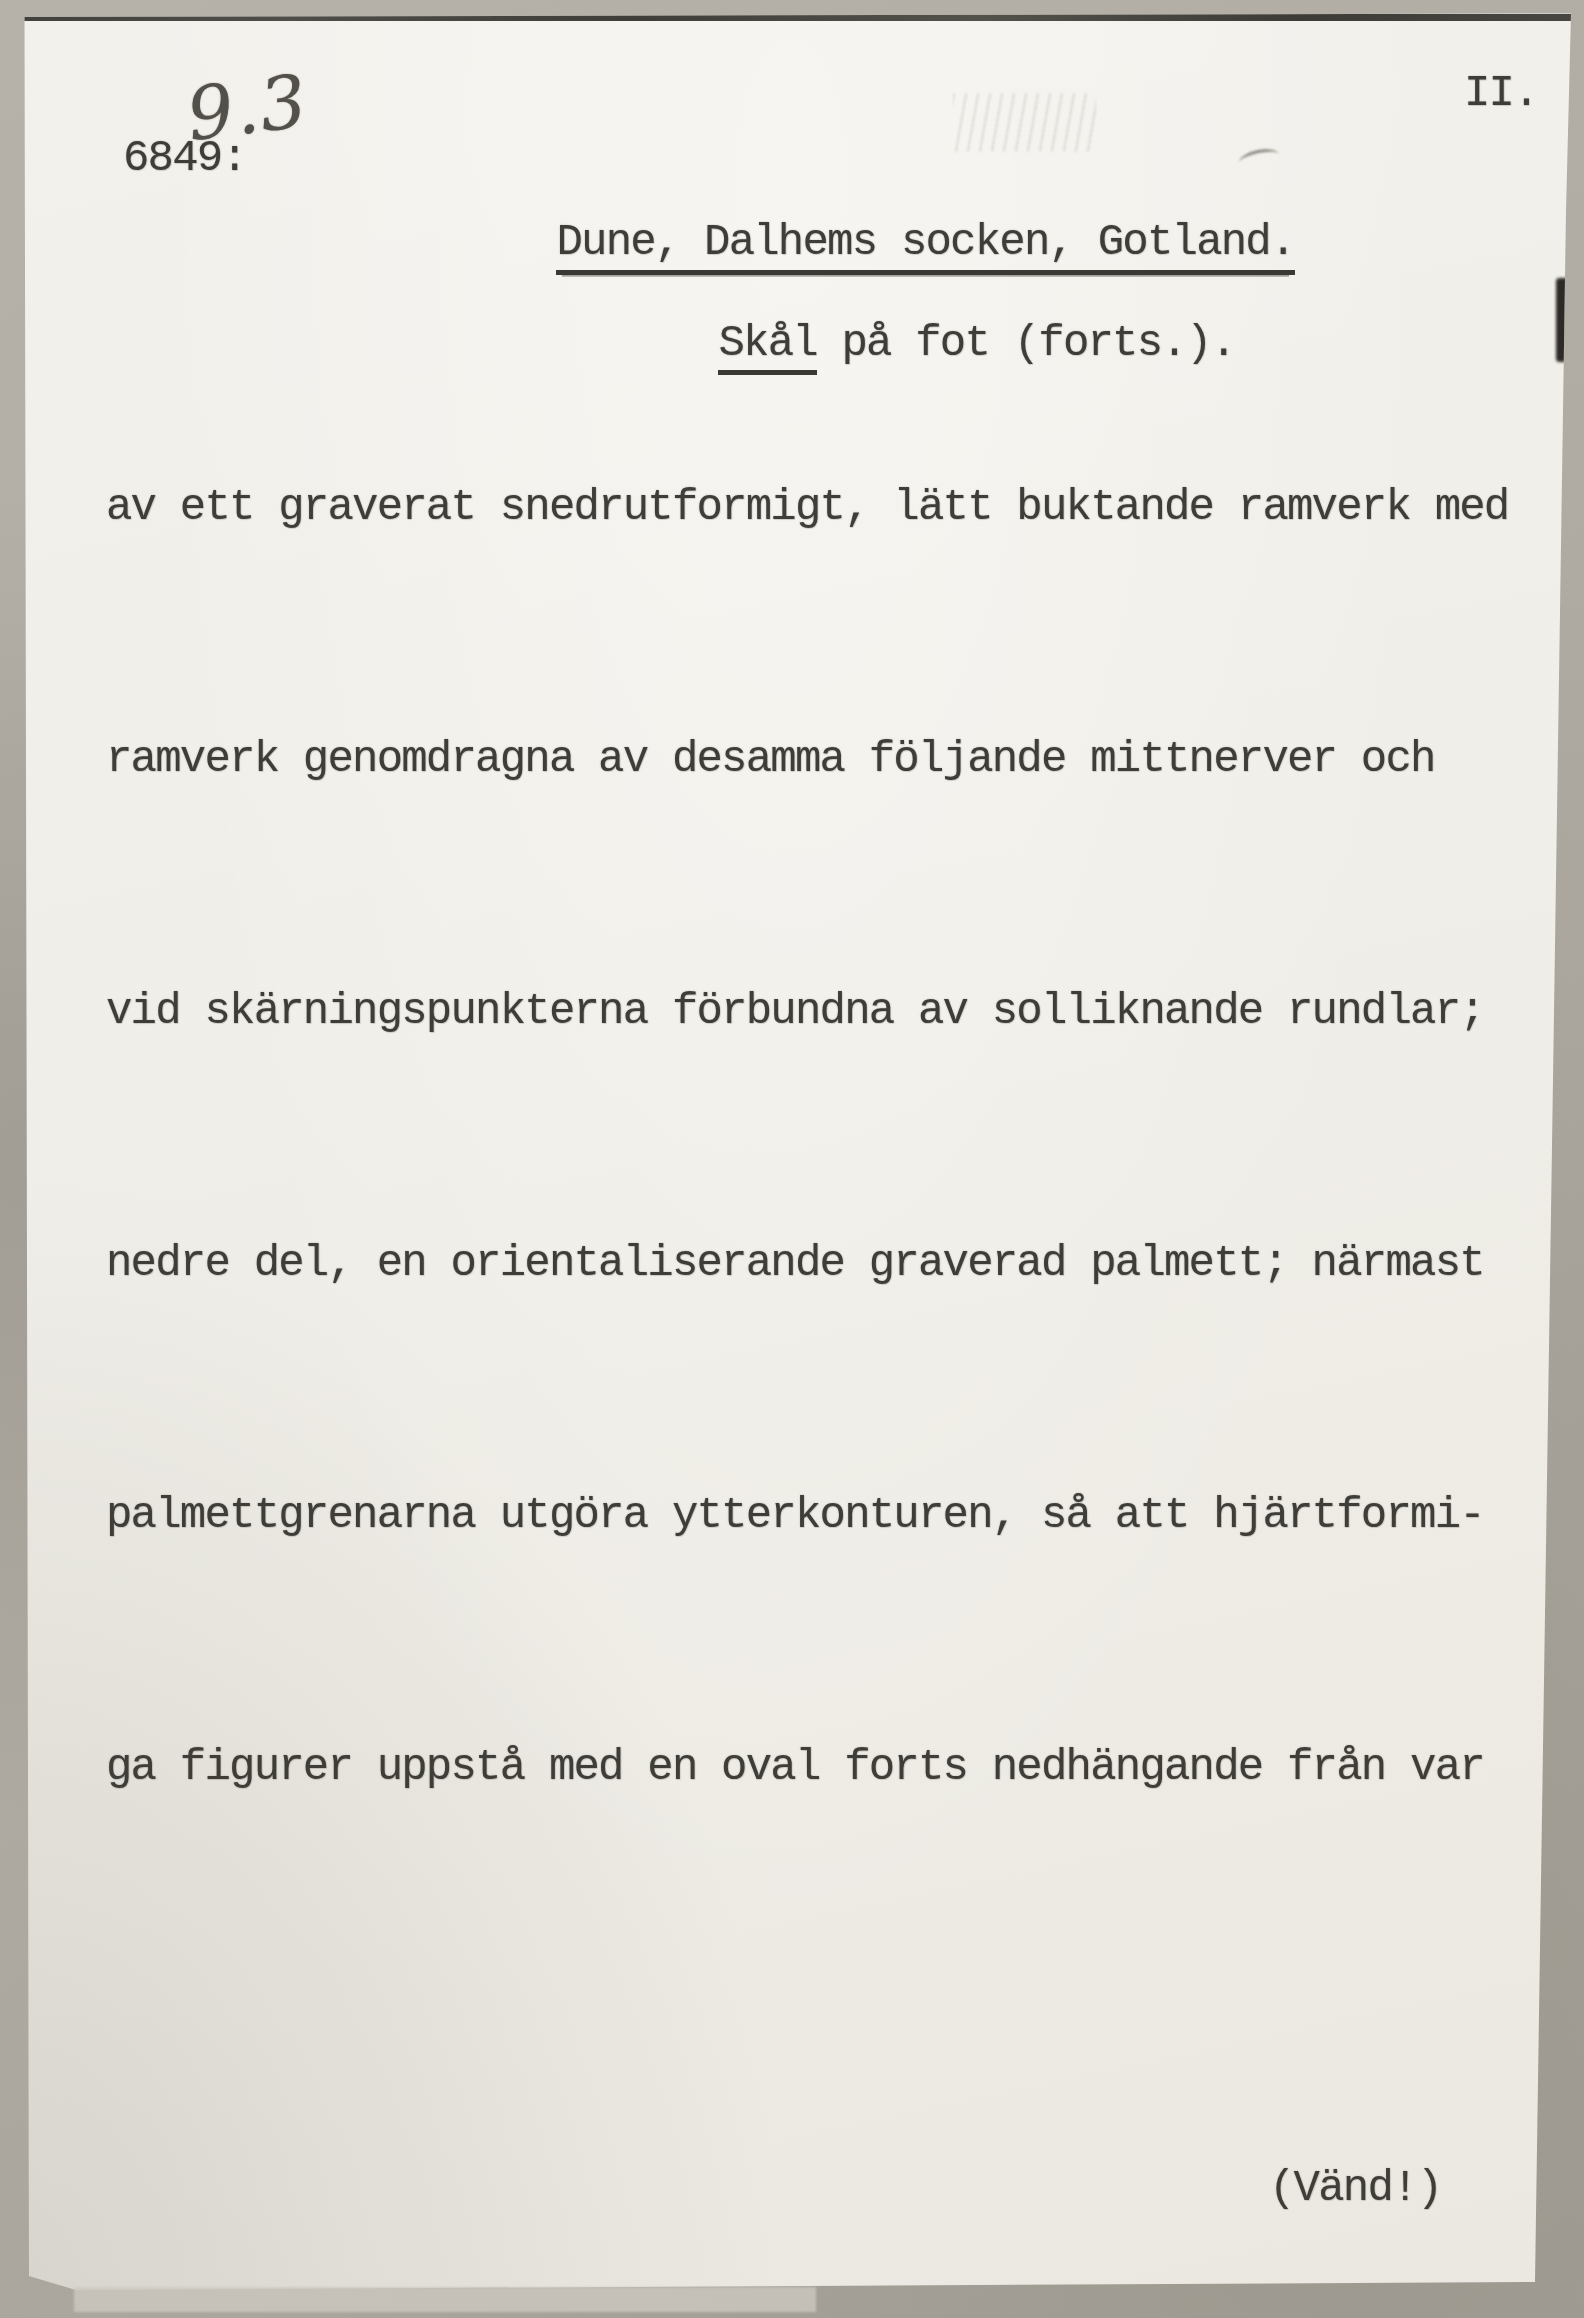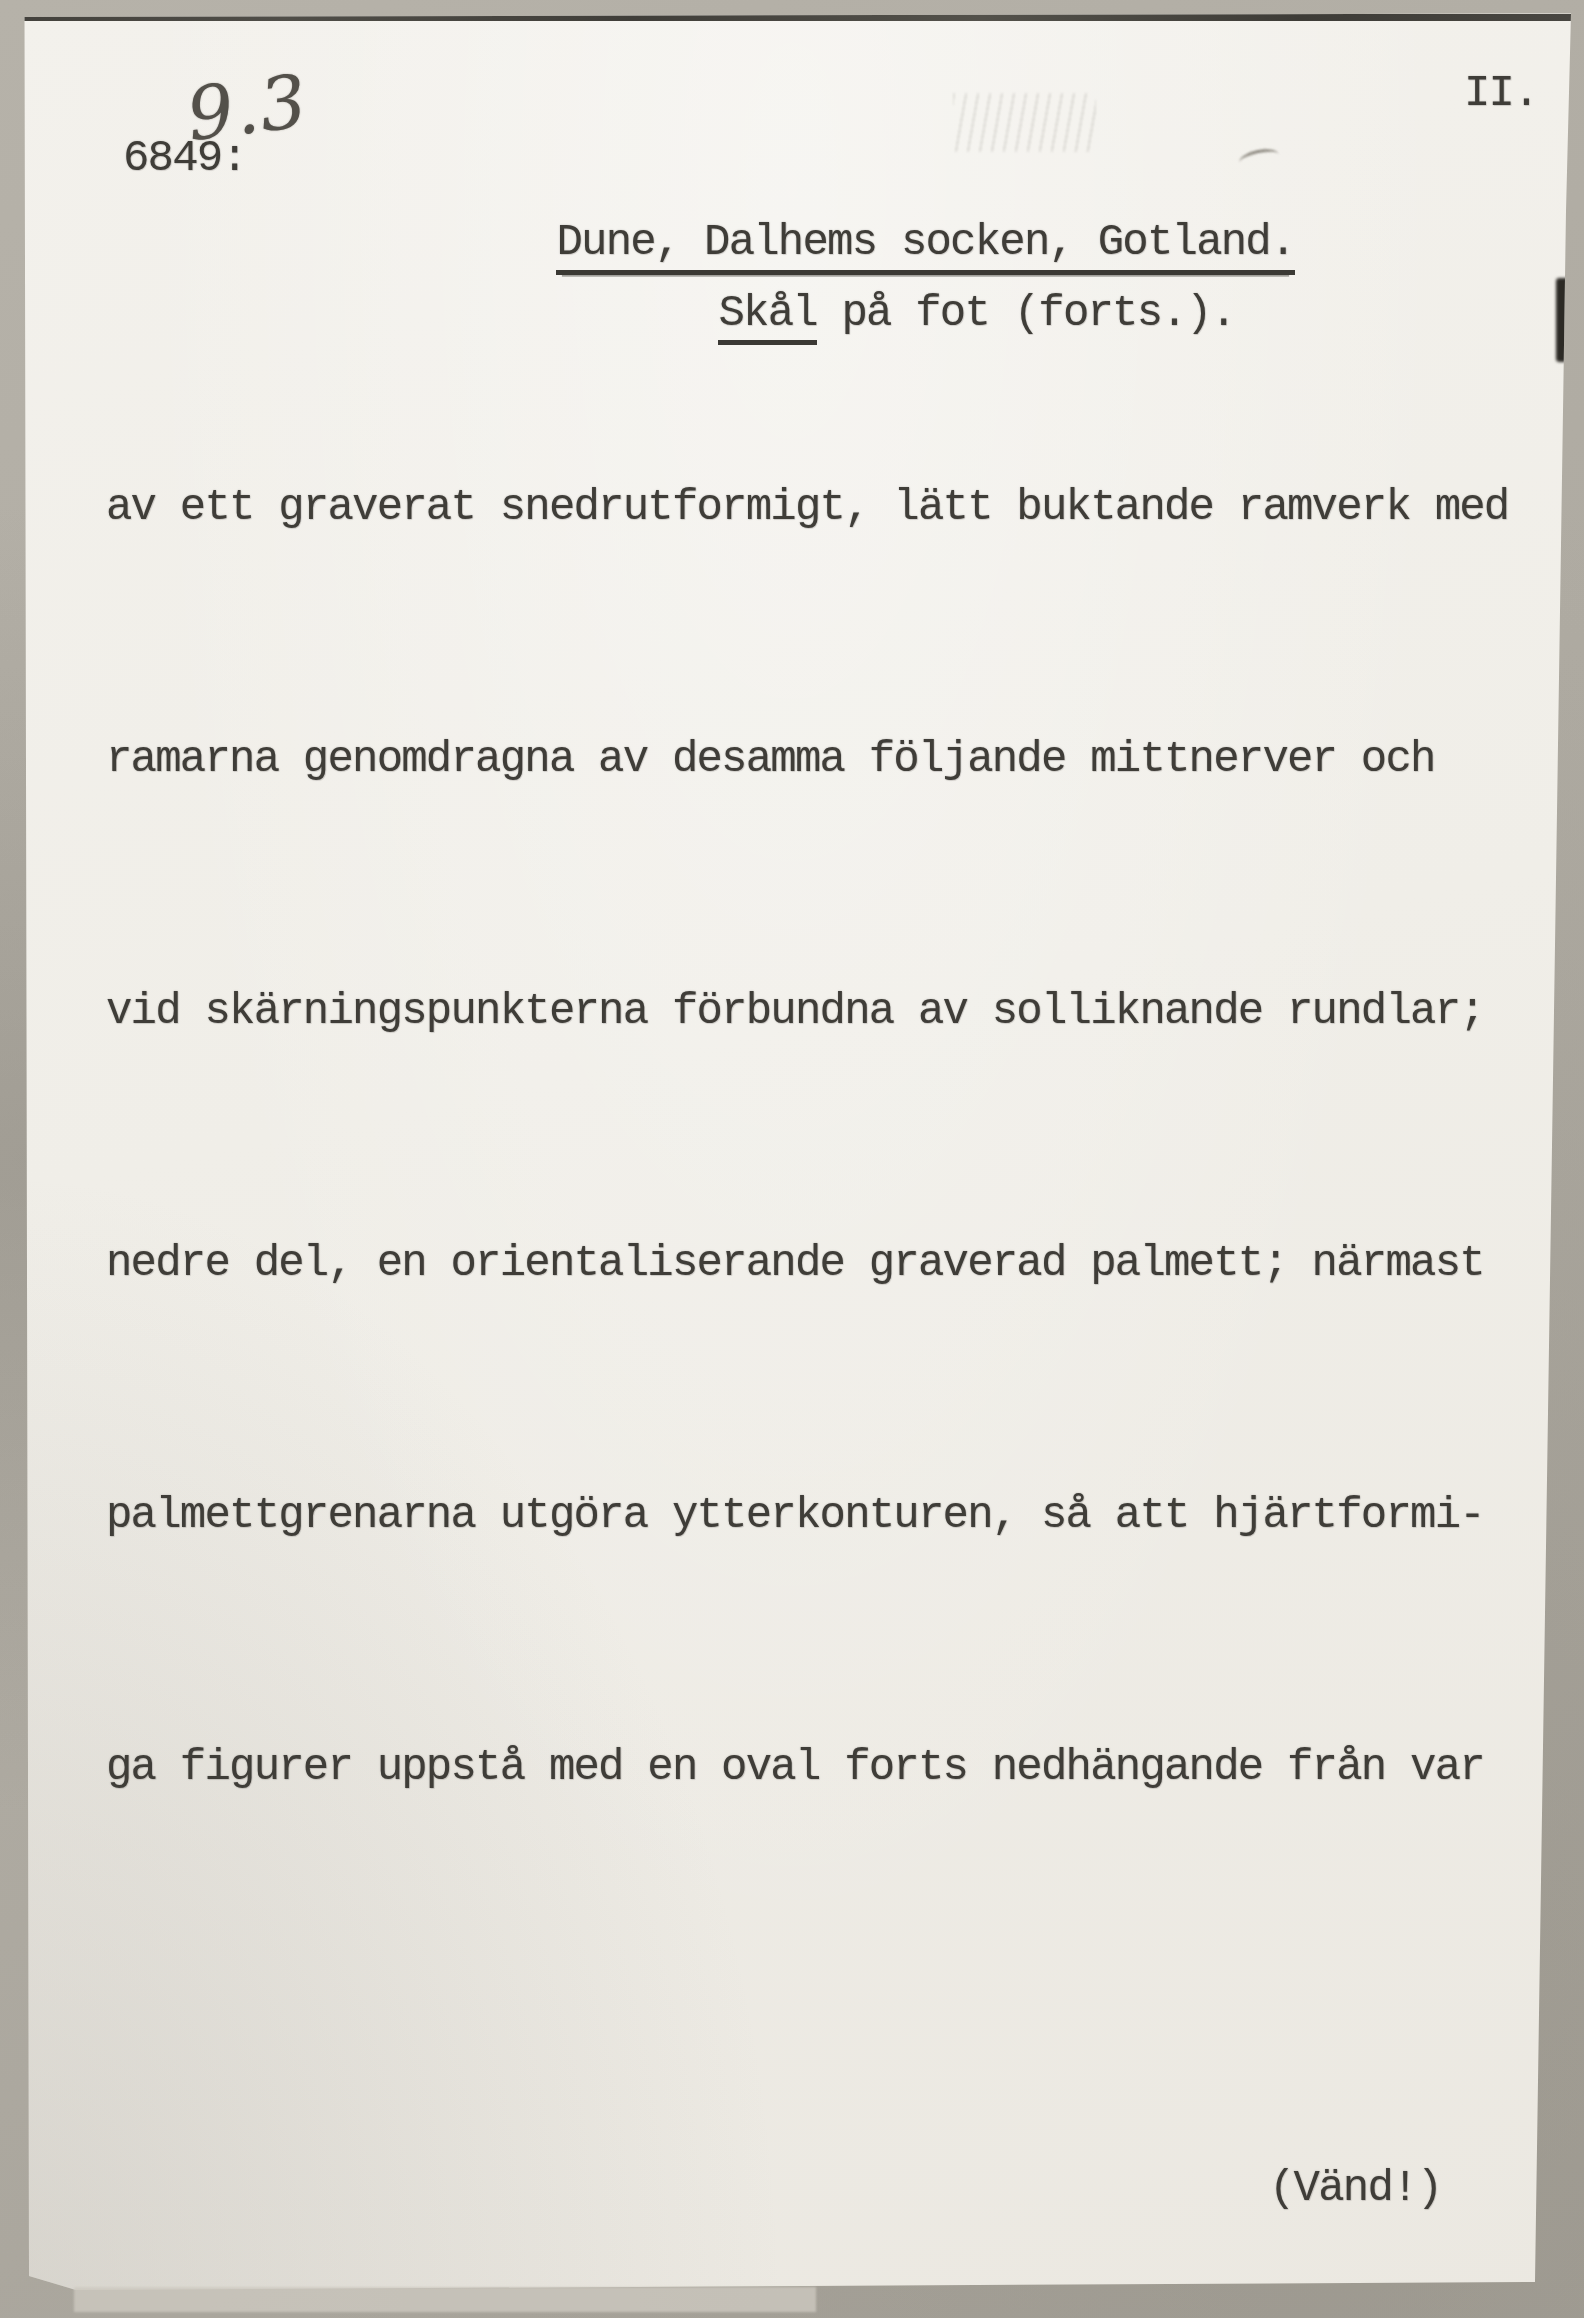--- a/index.html
+++ b/index.html
@@ -66,21 +66,21 @@
     letter-spacing: 1.7px;
     text-shadow: 0 0 1.7px rgba(70,67,60,0.45);
   }
   .doc-title     { position: absolute; top: 116px; left: 450px; }
   .doc-title .u-full {
     border-bottom: 5.9px solid #3b3934;
     padding-bottom: 3.4px;
     box-shadow: 0 7.6px 0 -5.9px rgba(59,57,52,0.45);
     margin-left: 8px;
   }
-  .doc-subtitle  { position: absolute; top: 187px; left: 620px; }
+  .doc-subtitle  { position: absolute; top: 217px; left: 620px; }
   .u-word {
     border-bottom: 5.9px solid #3b3934;
     padding-bottom: 1.7px;
   }
 
   .body-text { position: absolute; top: 297px; left: 84px; width: 1484px; }
   .line { height: 84px; margin-left: 22px; }
 
   .footer-note { position: absolute; top: 2146px; left: 1269px; }
 
@@ -137,21 +137,21 @@
   <div class="type doc-title">
     <span class="u-full">Dune, Dalhems socken, Gotland.</span>
   </div>
 
   <div class="type doc-subtitle">
     <span class="u-word">Skål</span><span> på fot (forts.).</span>
   </div>
 
   <div class="body-text type">
     <div class="line">av ett graverat snedrutformigt, lätt buktande ramverk med</div>
-    <div class="line">ramarna genomdragna av desamma följande mittnerver och</div>
+    <div class="line">ramverk genomdragna av desamma följande mittnerver och</div>
     <div class="line">vid skärningspunkterna förbundna av solliknande rundlar;</div>
     <div class="line">nedre del, en orientaliserande graverad palmett; närmast</div>
     <div class="line">palmettgrenarna utgöra ytterkonturen, så att hjärtformi-</div>
     <div class="line">ga figurer uppstå med en oval forts nedhängande från var</div>
     
     
     
     
     
     

